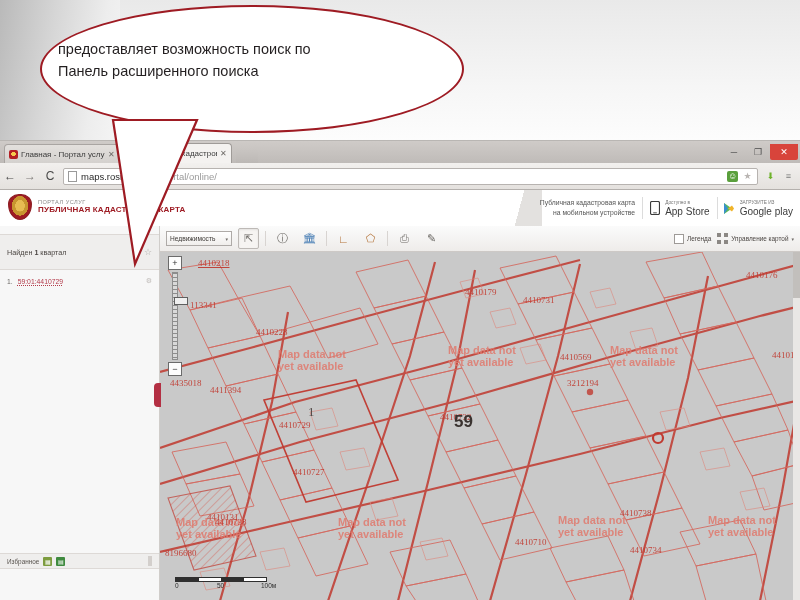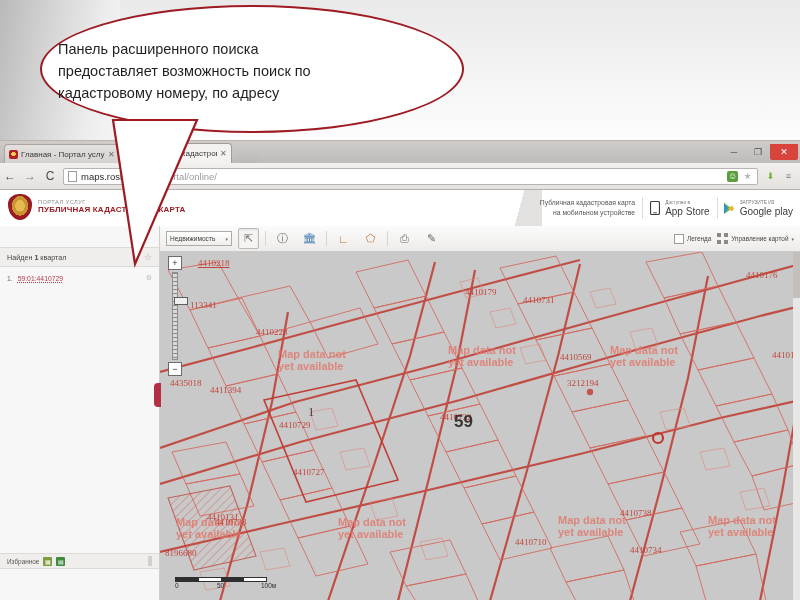--- a/index.html
+++ b/index.html
@@ -168,21 +168,21 @@
     color:#fff;font-size:7px;display:flex;align-items:center;justify-content:center;
     border:1px solid #6d1a24;box-sizing:border-box;
   }
   #adv-link{
     margin-top:4px;font-size:6.3px;color:#b33a4a;display:flex;align-items:center;gap:3px;
   }
   #adv-caret{font-size:5px;}
   #adv-label{text-decoration:underline;text-decoration-style:dotted;}
 
   #results-head{
-    margin-top:21px;height:20px;background:#efeeed;border-top:1px solid #ddd9d6;
+    margin-top:8px;height:36px;background:#efeeed;border-top:1px solid #ddd9d6;
     border-bottom:1px solid #ddd9d6;
     display:flex;align-items:center;padding:0 7px;box-sizing:border-box;
   }
   #results-head-txt{font-size:7.2px;color:#4b4643;flex:1;}
   #results-head-txt b{font-weight:bold;}
   .star{font-size:9px;color:#b2aeab;}
   #result-list{padding:7px 7px 0 7px;}
   .result-row{display:flex;align-items:center;gap:5px;font-size:6.8px;}
   .result-num{color:#6d6a67;}
   .result-link{color:#b33a4a;text-decoration:underline;text-decoration-style:dotted;flex:1;}
@@ -592,16 +592,15 @@
     </div>
 
   </div>
 </div>
 
 <svg id="callout-tail" viewBox="0 0 180 150">
   <polygon points="8,2 92,2 30,146" fill="#ffffff" stroke="#9e1b23" stroke-width="2.2"></polygon>
 </svg>
 <div id="callout"></div>
 <div id="callout-text">
+  <div>предоставляет возможность поиск по</div>
   <div>Панель расширенного поиска</div>
-  <div>предоставляет возможность поиск по</div>
-  <div>кадастровому номеру, по адресу</div>
 </div>
 
 </body></html>

